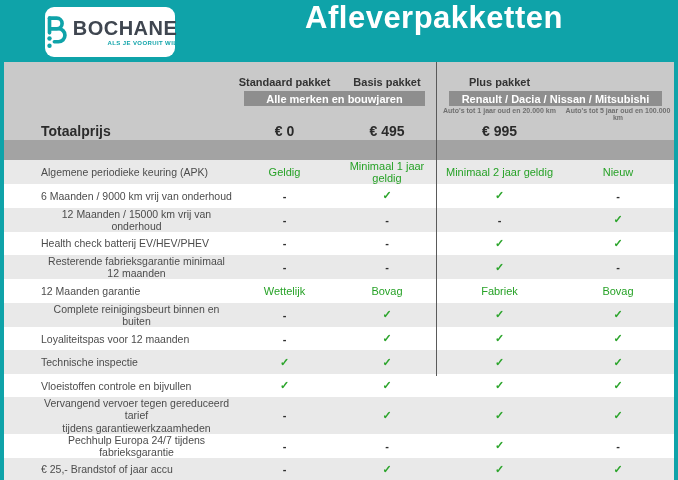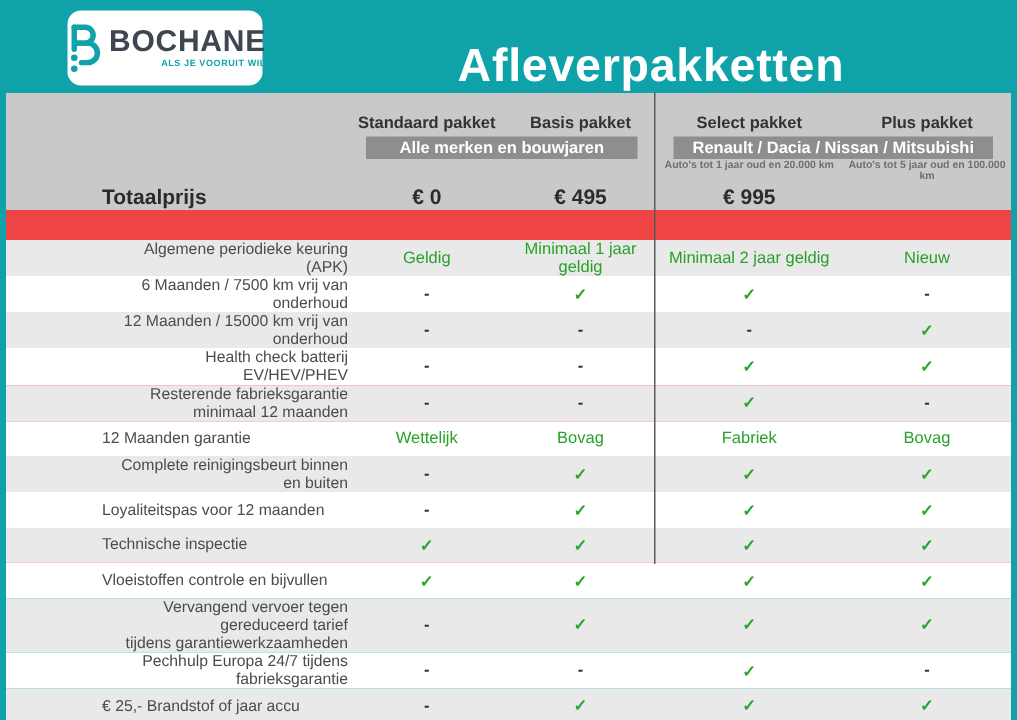--- a/index.html
+++ b/index.html
@@ -1,36 +1,36 @@
 <!DOCTYPE html>
 <html><head>
 <meta charset="utf-8">
 <style>
   html,body{margin:0;padding:0;}
   body{font-family:"Liberation Sans",sans-serif;background:#0fa3a9;}
   .page{position:relative;width:678px;height:480px;background:#0fa3a9;overflow:hidden;}
 
   
-  .header{position:absolute;top:0;left:0;width:678px;height:62px;display:flex;align-items:flex-end;}
+  .header{position:absolute;top:0;left:0;width:678px;height:62px;display:flex;align-items:flex-start;}
   .logo-box{position:absolute;left:45px;top:7px;width:130px;height:50px;background:#ffffff;
             border-radius:9px;display:flex;align-items:center;justify-content:center;gap:4px;}
   .logo-icon{width:26px;height:36px;flex:0 0 auto;}
   .logo-text-wrap{display:flex;flex-direction:column;align-items:flex-end;line-height:1;}
   .logo-name{font-size:20px;font-weight:bold;color:#3f4650;letter-spacing:.5px;}
   .logo-tagline{font-size:6px;font-weight:bold;color:#0fa3a9;letter-spacing:.4px;margin-top:2px;}
   .page-title{flex:1;margin-left:190px;text-align:center;color:#ffffff;font-size:31px;
               font-weight:bold;letter-spacing:.5px;}
 
   
-  .sheet{position:absolute;top:62px;left:4px;width:670px;height:314px;background:#ef4444;}
+  .sheet{position:absolute;top:62px;left:4px;width:670px;height:314px;background:#a3a3a3;}
   .group-divider{position:absolute;left:432px;top:0;width:1px;height:100%;background:#5a5a5a;z-index:5;}
 
   .grid{display:grid;grid-template-columns:228px 105px 100px 125px 112px;}
   .cell{display:flex;align-items:center;justify-content:center;text-align:center;}
-  .label-cell{justify-content:flex-start;text-align:right;padding-left:64px;box-sizing:border-box;}
+  .label-cell{justify-content:flex-start;text-align:center;padding-left:37px;box-sizing:border-box;}
 
   
   .headband{background:#c9c9c9;padding-top:6px;height:72px;box-sizing:content-box;}
   .titles-row{height:22px;}
   .col-title{font-size:11px;font-weight:bold;color:#333333;align-items:flex-end;padding-bottom:2px;}
   .pill-row{height:17px;}
   .pill{grid-row:1;background:#8e8e8e;color:#ffffff;font-size:11px;font-weight:bold;
         display:flex;align-items:center;justify-content:center;height:15px;margin:1px 12px 1px 12px;}
   .span-a{grid-column:2/4;}
   .span-b{grid-column:4/6;}
@@ -75,21 +75,20 @@
   </div>
 
   <div class="sheet">
     <div class="group-divider"></div>
 
     <div class="headband">
       <div class="grid titles-row">
         <div class="cell label-cell"></div>
         <div class="cell col-title">Standaard pakket</div>
         <div class="cell col-title">Basis pakket</div>
-        <div class="cell col-title">Select pakket</div>
         <div class="cell col-title">Plus pakket</div>
       </div>
       <div class="grid pill-row">
         <div class="cell label-cell"></div>
         <div class="pill span-a">Alle merken en bouwjaren</div>
         <div class="pill span-b">Renault / Dacia / Nissan / Mitsubishi</div>
       </div>
       <div class="grid note-row">
         <div class="cell label-cell"></div>
         <div class="cell note"></div>
@@ -115,21 +114,21 @@
             <span class="textval">Minimaal 1 jaar geldig</span>
           </div>
           <div class="cell">
             <span class="textval">Minimaal 2 jaar geldig</span>
           </div>
           <div class="cell">
             <span class="textval">Nieuw</span>
           </div>
         </div>
         <div class="grid row plain">
-          <div class="cell label-cell row-label">6 Maanden / 7500 km vrij van onderhoud</div>
+          <div class="cell label-cell row-label">6 Maanden / 9000 km vrij van onderhoud</div>
           <div class="cell">
             <span class="dash">-</span>
           </div>
           <div class="cell">
             <span class="check">✓</span>
           </div>
           <div class="cell">
             <span class="check">✓</span>
           </div>
           <div class="cell">

